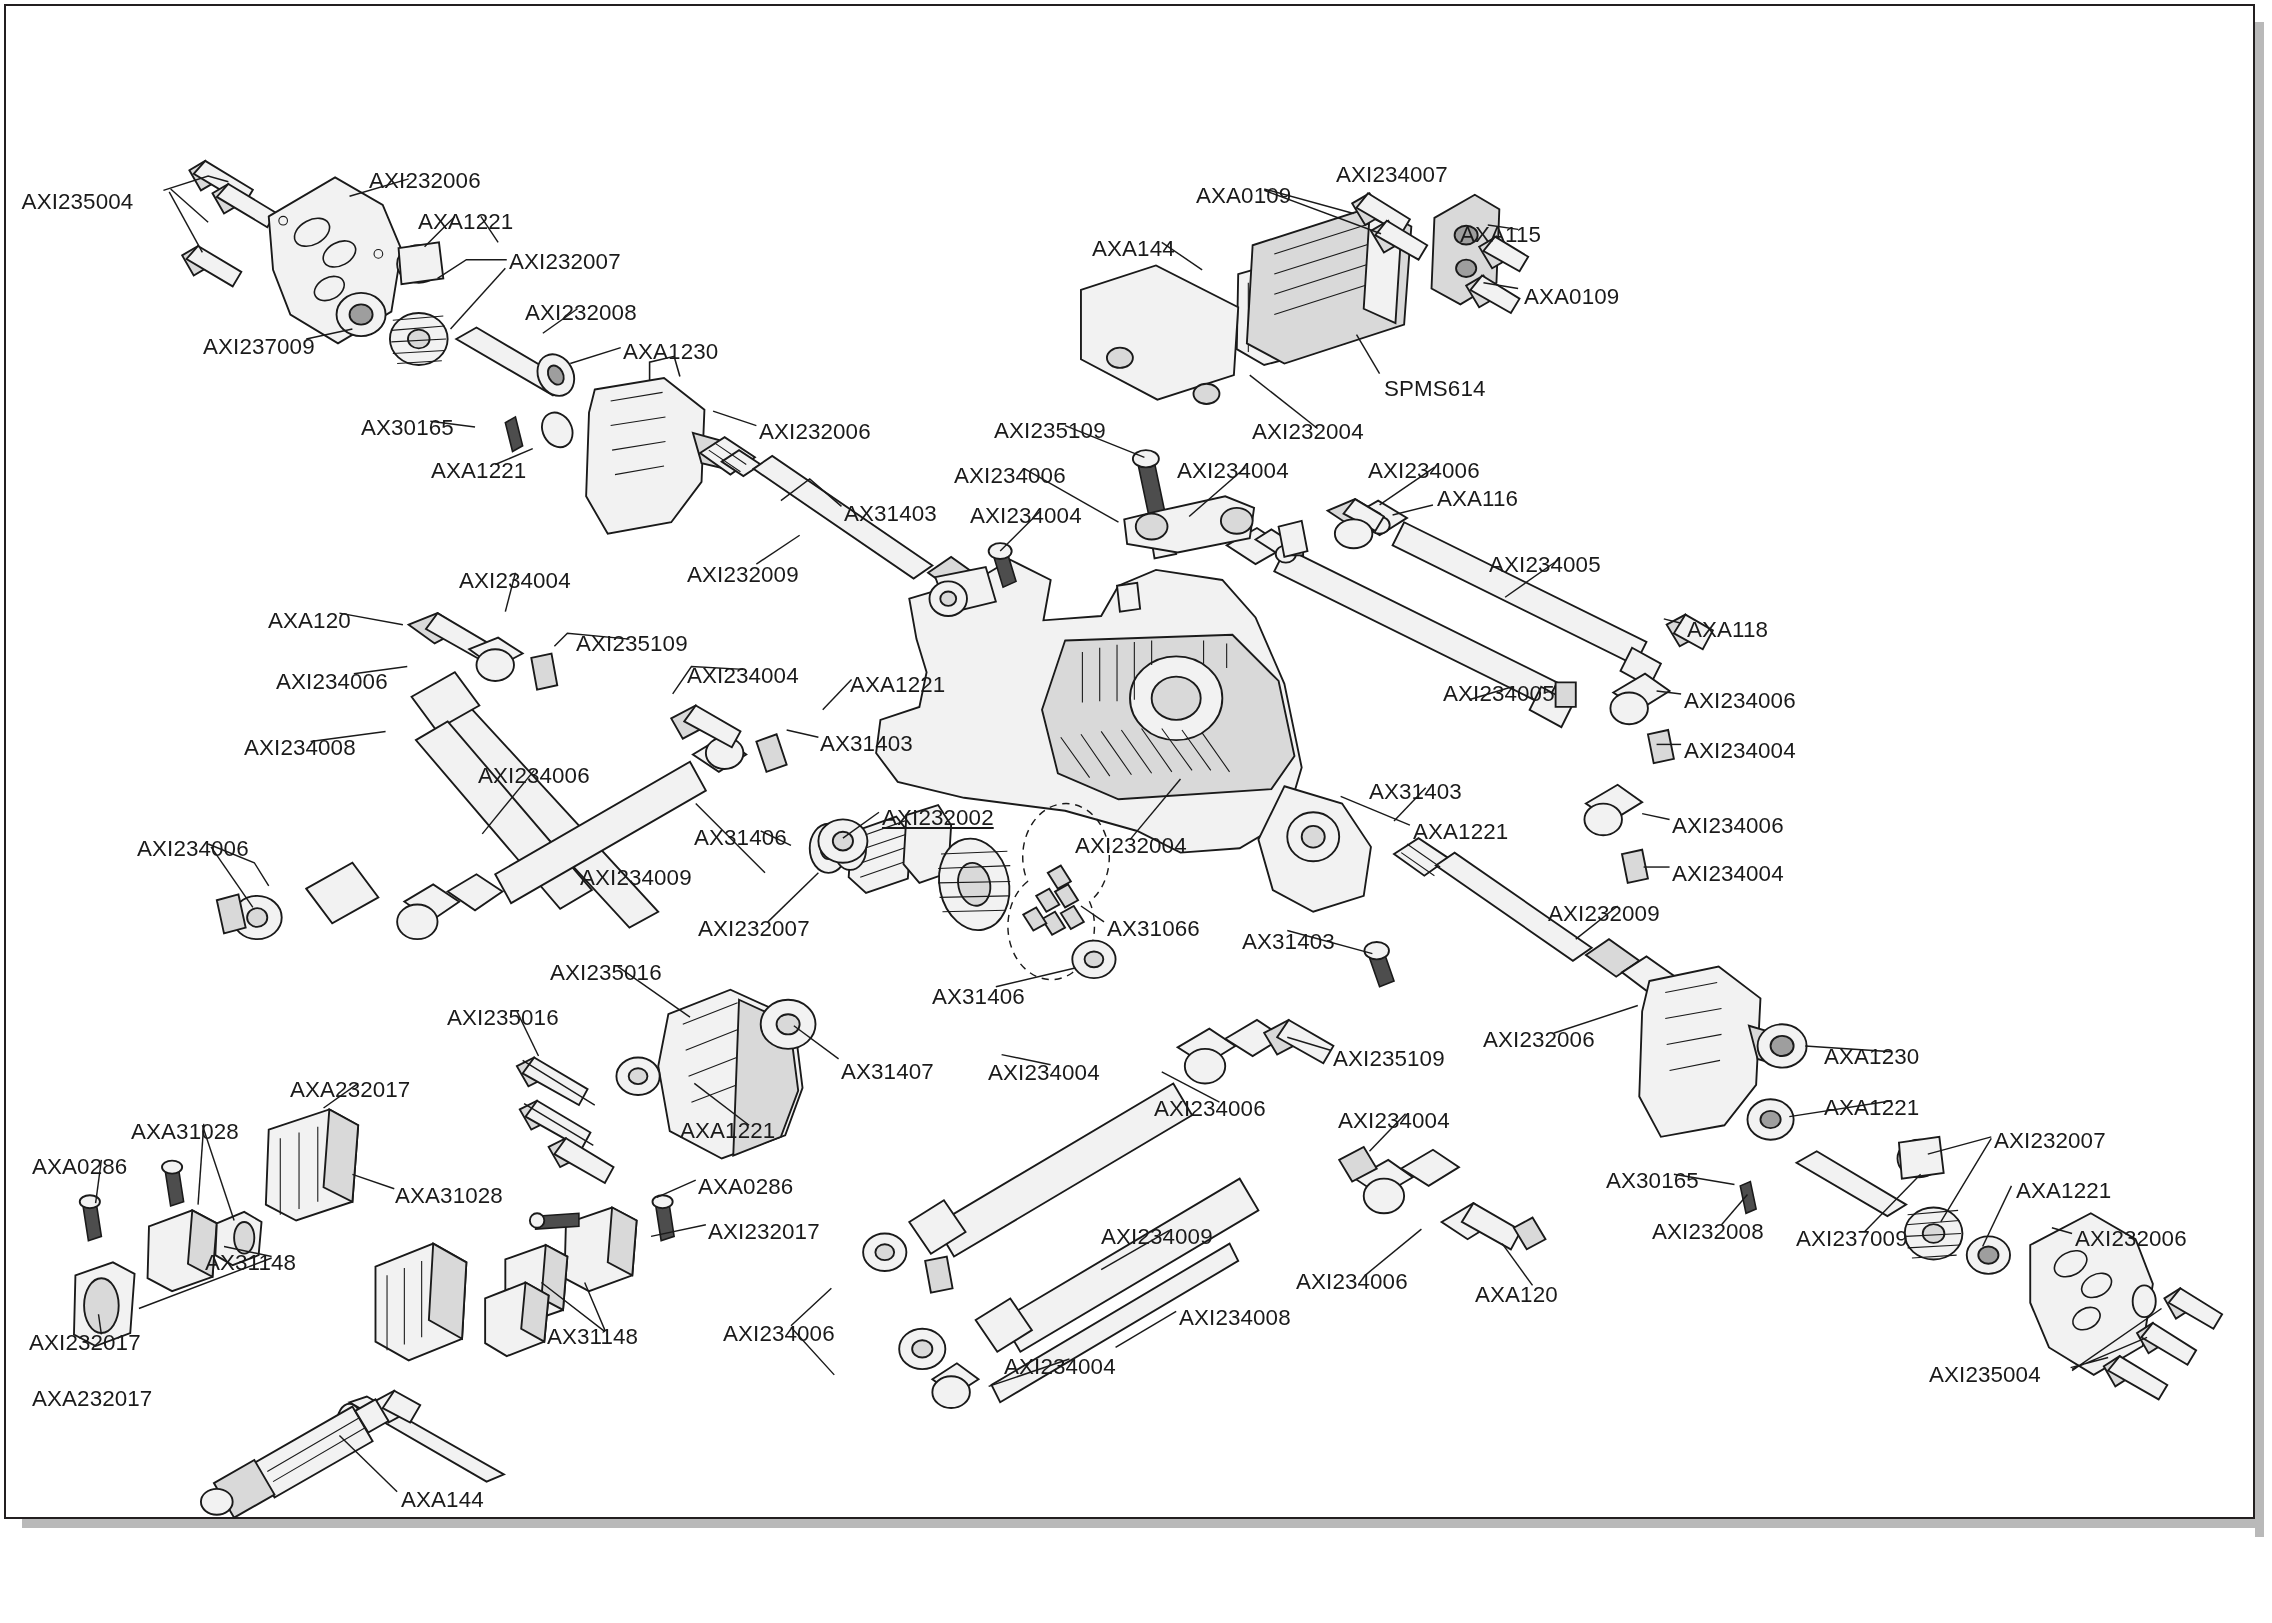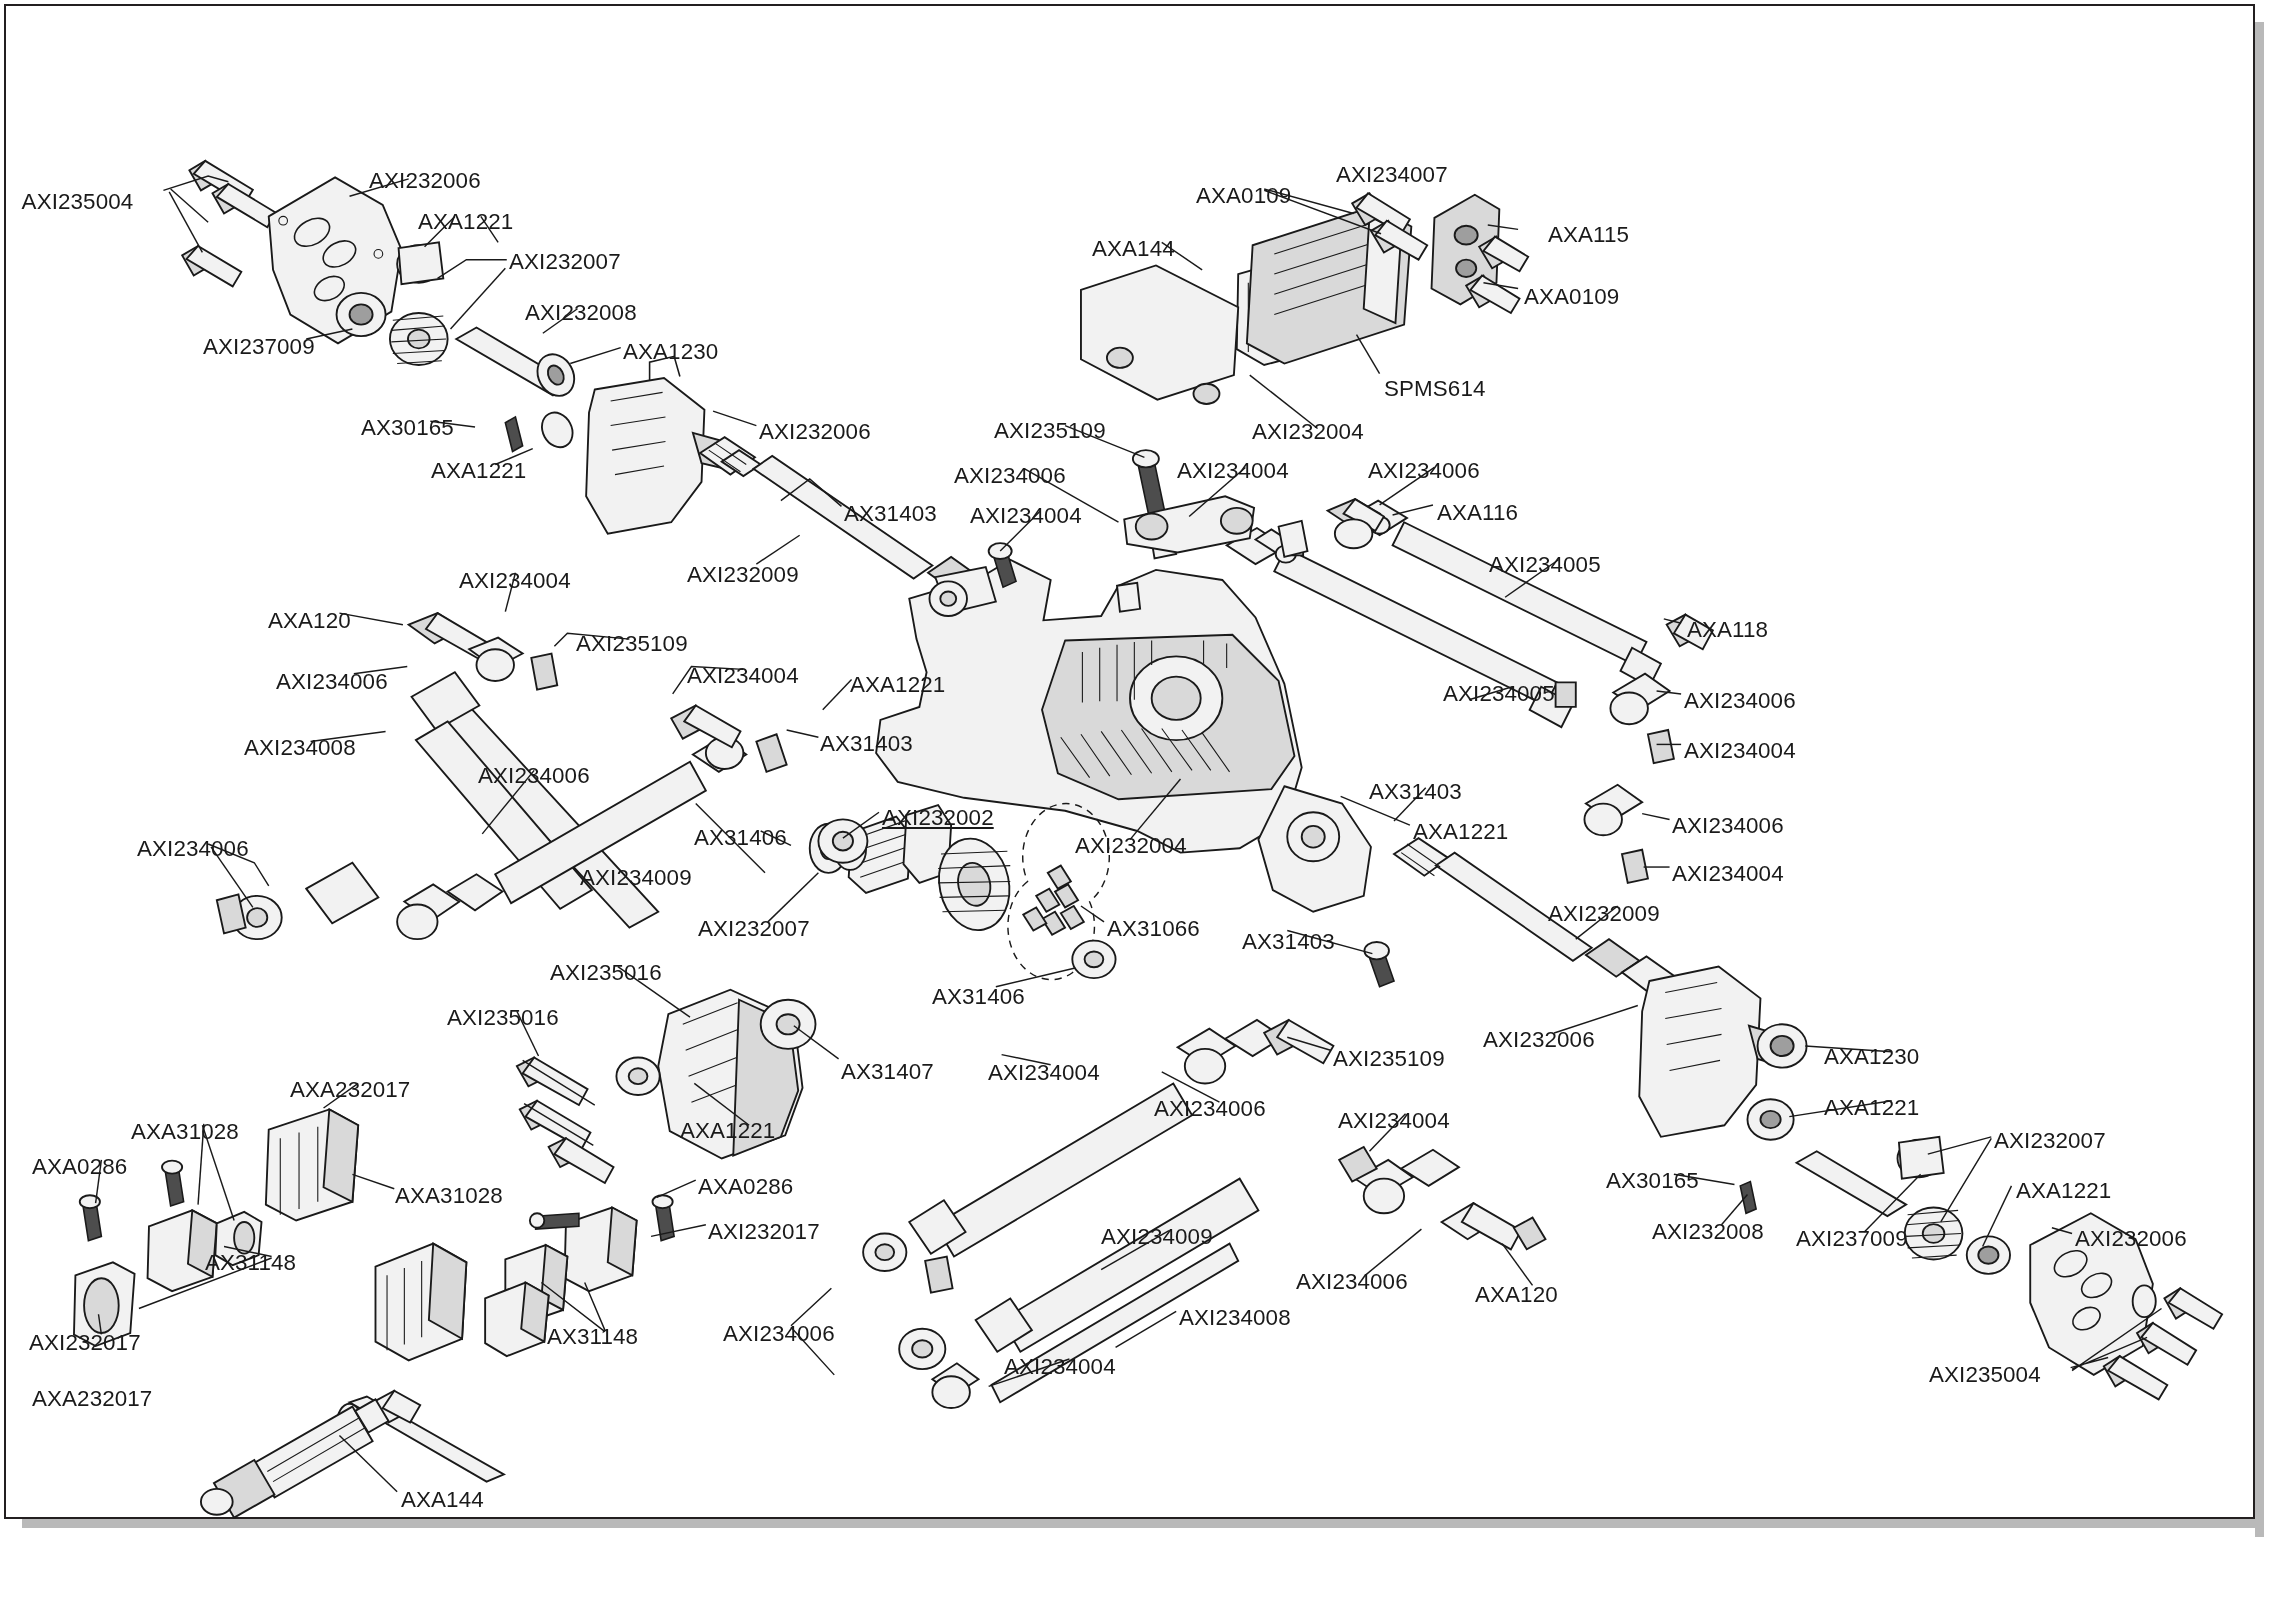--- a/index.html
+++ b/index.html
@@ -564,29 +564,29 @@
     <span class="lbl" style="left:723px;top:1323px;">AXI234006</span>
     <span class="lbl" style="left:1004px;top:1356px;">AXI234004</span>
     <span class="lbl" style="left:1179px;top:1307px;">AXI234008</span>
     <span class="lbl" style="left:1101px;top:1226px;">AXI234009</span>
     <span class="lbl" style="left:1296px;top:1271px;">AXI234006</span>
     <span class="lbl" style="left:1475px;top:1284px;">AXA120</span>
     <span class="lbl" style="left:401px; top:1489px;">AXA144</span>
     <span class="lbl" style="left:1092px;top:238px;">AXA144</span>
     <span class="lbl" style="left:1196px;top:185px;">AXA0109</span>
     <span class="lbl" style="left:1336px;top:164px;">AXI234007</span>
-    <span class="lbl" style="left:1548px;top:224px;">AXA115</span>
+    <span class="lbl" style="left:1460px;top:224px;">AXA115</span>
     <span class="lbl" style="left:1524px;top:286px;">AXA0109</span>
     <span class="lbl" style="left:1384px;top:378px;">SPMS614</span>
     <span class="lbl" style="left:1252px;top:421px;">AXI232004</span>
     <span class="lbl" style="left:994px;top:420px;">AXI235109</span>
     <span class="lbl" style="left:954px;top:465px;">AXI234006</span>
     <span class="lbl" style="left:1177px;top:460px;">AXI234004</span>
     <span class="lbl" style="left:1368px;top:460px;">AXI234006</span>
-    <span class="lbl" style="left:1437px;top:502px;">AXA116</span>
+    <span class="lbl" style="left:1437px;top:488px;">AXA116</span>
     <span class="lbl" style="left:970px;top:505px;">AXI234004</span>
     <span class="lbl" style="left:1483px;top:1029px;">AXI232006</span>
     <span class="lbl" style="left:1824px;top:1046px;">AXA1230</span>
     <span class="lbl" style="left:1824px;top:1097px;">AXA1221</span>
     <span class="lbl" style="left:1994px;top:1130px;">AXI232007</span>
     <span class="lbl" style="left:1606px;top:1170px;">AX30165</span>
     <span class="lbl" style="left:2016px;top:1180px;">AXA1221</span>
     <span class="lbl" style="left:1652px;top:1221px;">AXI232008</span>
     <span class="lbl" style="left:1796px;top:1228px;">AXI237009</span>
     <span class="lbl" style="left:2075px;top:1228px;">AXI232006</span>

